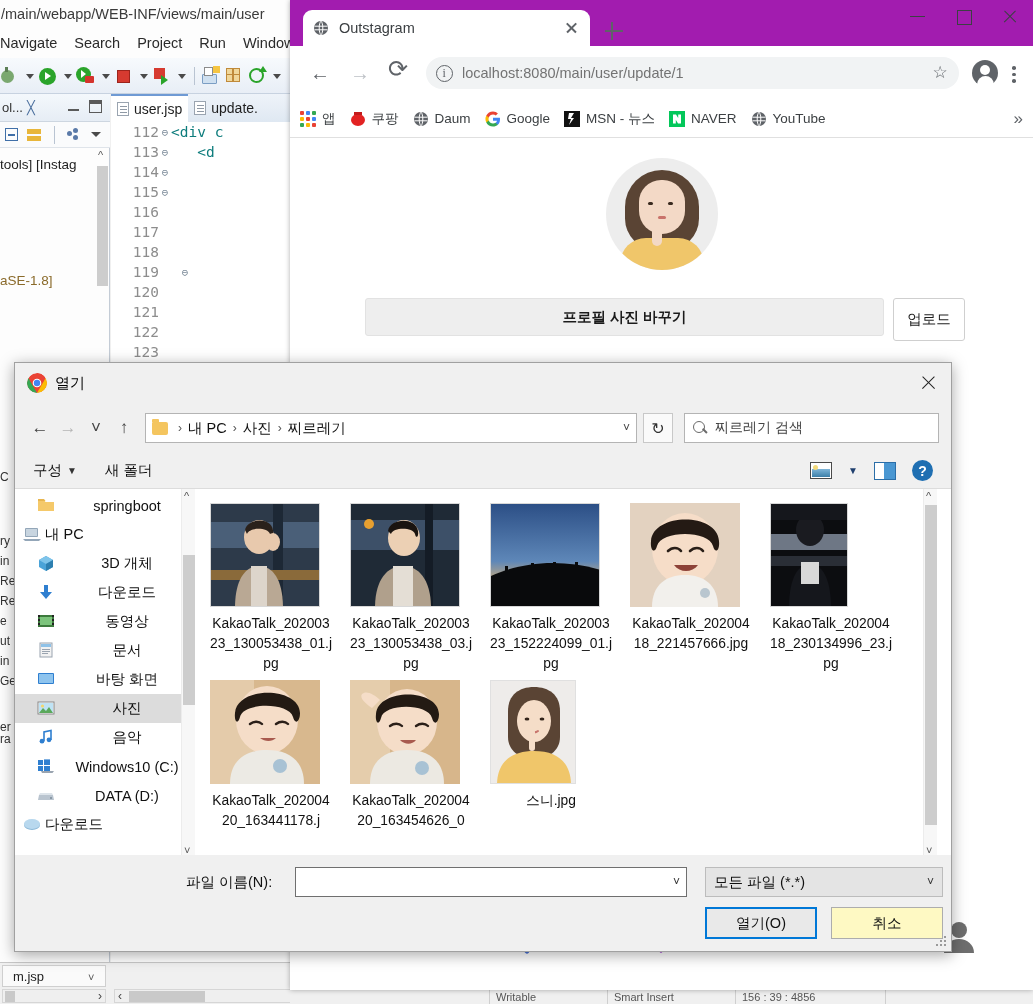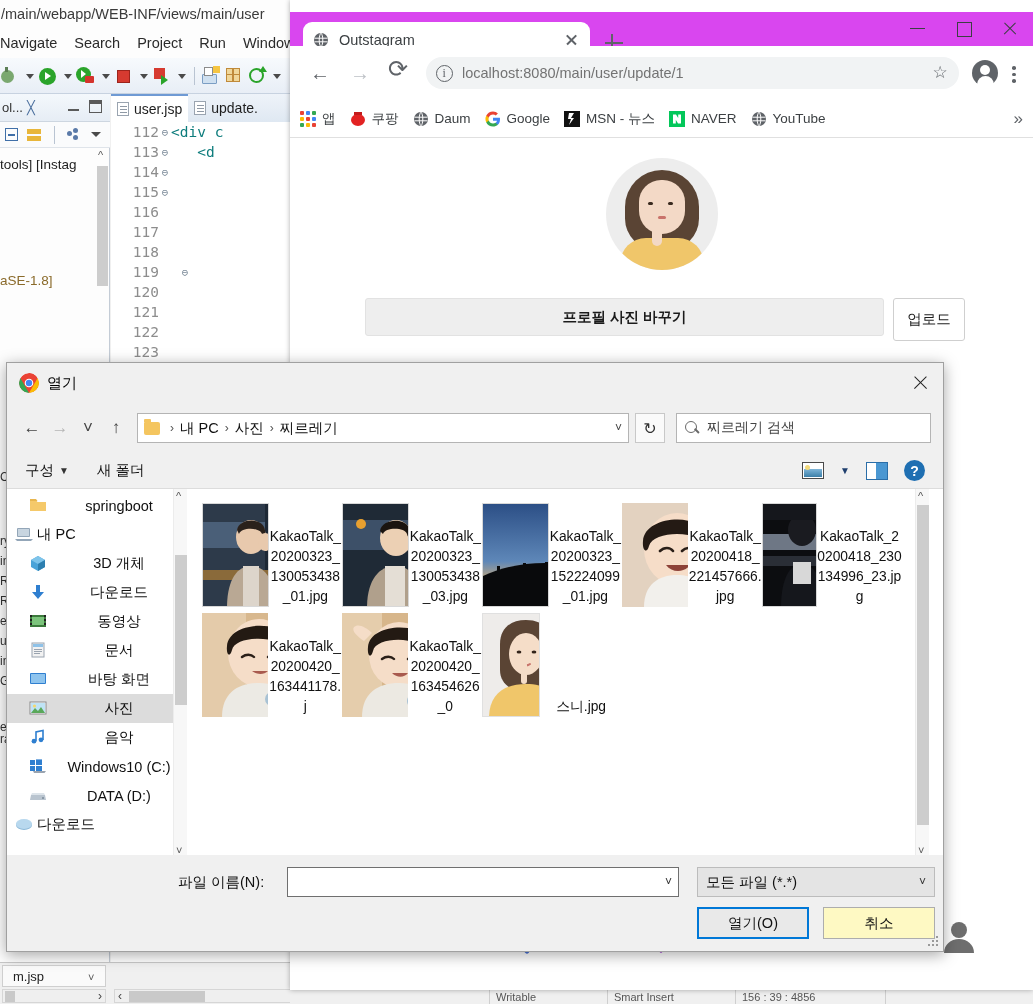--- a/index.html
+++ b/index.html
@@ -85,21 +85,21 @@
   .ecl-bb-thumb { position:absolute; left:14px; top:1px; width:76px; height:11px; background:#c9c9c9;}
   .ecl-bb-arrow { position:absolute; font-size:12px; color:#444; }
   .ecl-statusbar { position:absolute; left:290px; top:988px; width:743px; height:16px; background:#f0f0f0; border-top:1px solid #c2c2c2; font-size:11px; color:#555; display:flex; align-items:center;}
   .stat-cell { border-right:1px solid #cfcfcf; height:16px; display:flex; align-items:center; padding:0 6px; white-space:nowrap;}
 
   .ecl-leftedge { position:absolute; left:0; top:470px; width:14px; height:480px; font-size:12px; color:#333; }
   .ecl-leftedge div { position:absolute; left:0; white-space:nowrap;}
 
   
   .chrome { position:absolute; left:290px; top:0px; width:743px; height:990px; background:#fff; box-shadow:0 0 5px rgba(0,0,0,.32); }
-  .chrome-tabstrip { position:absolute; left:0; top:12px; width:743px; height:46px; background:#d946ef; }
+  .chrome-tabstrip { position:absolute; left:0; top:0; width:743px; height:46px; background:#a21caf; }
   .chrome-tab {
     position:absolute; left:13px; top:10px; width:287px; height:36px;
     background:#fff; border-radius:9px 9px 0 0; display:flex; align-items:center; padding:0 10px;
   }
   .tab-fav { width:16px; height:16px; flex:none; position:relative; margin-right:10px;}
   .tab-title { font-size:14.5px; color:#3c4043; flex:1; white-space:nowrap; overflow:hidden;}
   .tab-close { width:18px; height:18px; position:relative; flex:none; }
   .tab-close::before, .tab-close::after {
     content:""; position:absolute; left:3px; top:8px; width:13px; height:1.6px; background:#5f6368;
   }
@@ -167,21 +167,21 @@
   .btn-upload {
     width:72px; height:43px; background:#fff; border:1px solid #cfcfcf; border-radius:3px;
     display:flex; align-items:center; justify-content:center; font-size:14.5px; color:#1b1b1b;
   }
 
   .bottomnav { position:absolute; left:0; bottom:22px; width:743px; height:62px; display:flex; align-items:center; justify-content:space-around; }
   .navico { width:40px; height:40px; position:relative;}
 
   
   .dialog {
-    position:absolute; left:6px; top:362px; width:938px; height:590px;
+    position:absolute; left:14px; top:362px; width:938px; height:590px;
     background:#f0f0f0; border:1px solid #a0a0a0; box-shadow:0 3px 14px rgba(0,0,0,.35);
   }
   .dlg-title { position:absolute; left:0; top:0; width:100%; height:40px; background:#f0f0f0; display:flex; align-items:center; padding-left:12px;}
   .dlg-chrome-ico { width:20px; height:20px; border-radius:50%; position:relative; flex:none; margin-right:8px; overflow:hidden;}
   .dlg-title-text { font-size:15px; color:#000;}
   .dlg-close { position:absolute; right:0; top:0; width:46px; height:40px; position:absolute;}
   .dlg-close::before, .dlg-close::after { content:""; position:absolute; left:15px; top:19px; width:17px; height:1.3px; background:#222;}
   .dlg-close::before { transform:rotate(45deg);} .dlg-close::after { transform:rotate(-45deg);}
 
   .dlg-navbar { position:absolute; left:0; top:40px; width:100%; height:50px; display:flex; align-items:center; padding:0 12px; gap:2px;}
@@ -221,21 +221,21 @@
   .side-item.sel { background:#dcdcdc;}
   .side-ico { position:absolute; left:8px; width:18px; height:17px;}
   .side-item.sub .side-ico { left:22px; }
   .side-scroll { position:absolute; right:0; top:0; width:14px; height:368px; background:#f7f7f7; border-left:1px solid #ececec;}
   .side-scroll .sthumb { position:absolute; left:1px; top:66px; width:12px; height:150px; background:#cdcdcd;}
   .side-scroll .sc-up, .side-scroll .sc-dn { position:absolute; left:2px; font-size:11px; color:#555;}
   .side-scroll .sc-up { top:1px;} .side-scroll .sc-dn { bottom:1px;}
 
   .dlg-files { position:absolute; left:195px; top:0; width:727px; height:368px; overflow:hidden;}
   .fgrid { position:absolute; left:0; top:8px; width:720px; display:flex; flex-wrap:wrap; gap:0px;}
-  .fitem { width:140px; padding-top:6px; display:flex; flex-direction:row; align-items:flex-end;}
+  .fitem { width:140px; padding-top:6px; display:flex; flex-direction:column; align-items:flex-start;}
   .fthumb { width:110px; height:104px; border:1px solid #d8d8d8; position:relative; overflow:hidden; background:#222;}
   .fname { width:122px; margin-top:7px; font-size:13.8px; line-height:20px; color:#111; text-align:center; word-break:break-all;}
   .files-scroll { position:absolute; right:0; top:0; width:14px; height:368px; background:#f7f7f7; border-left:1px solid #ececec;}
   .files-scroll .fthumbbar { position:absolute; left:1px; top:16px; width:12px; height:320px; background:#cdcdcd;}
   .files-scroll .fc { position:absolute; left:2px; font-size:11px; color:#555;}
   .files-scroll .fc-up { top:1px;} .files-scroll .fc-dn { bottom:1px;}
 
   .dlg-footer { position:absolute; left:0; bottom:0; width:100%; height:96px; background:#f0f0f0;}
   .fn-label { position:absolute; left:171px; top:18px; font-size:14.5px; color:#111;}
   .fn-input { position:absolute; left:280px; top:12px; width:392px; height:30px; background:#fff; border:1px solid #6f6f6f; display:flex; align-items:center; padding:0 6px;}

